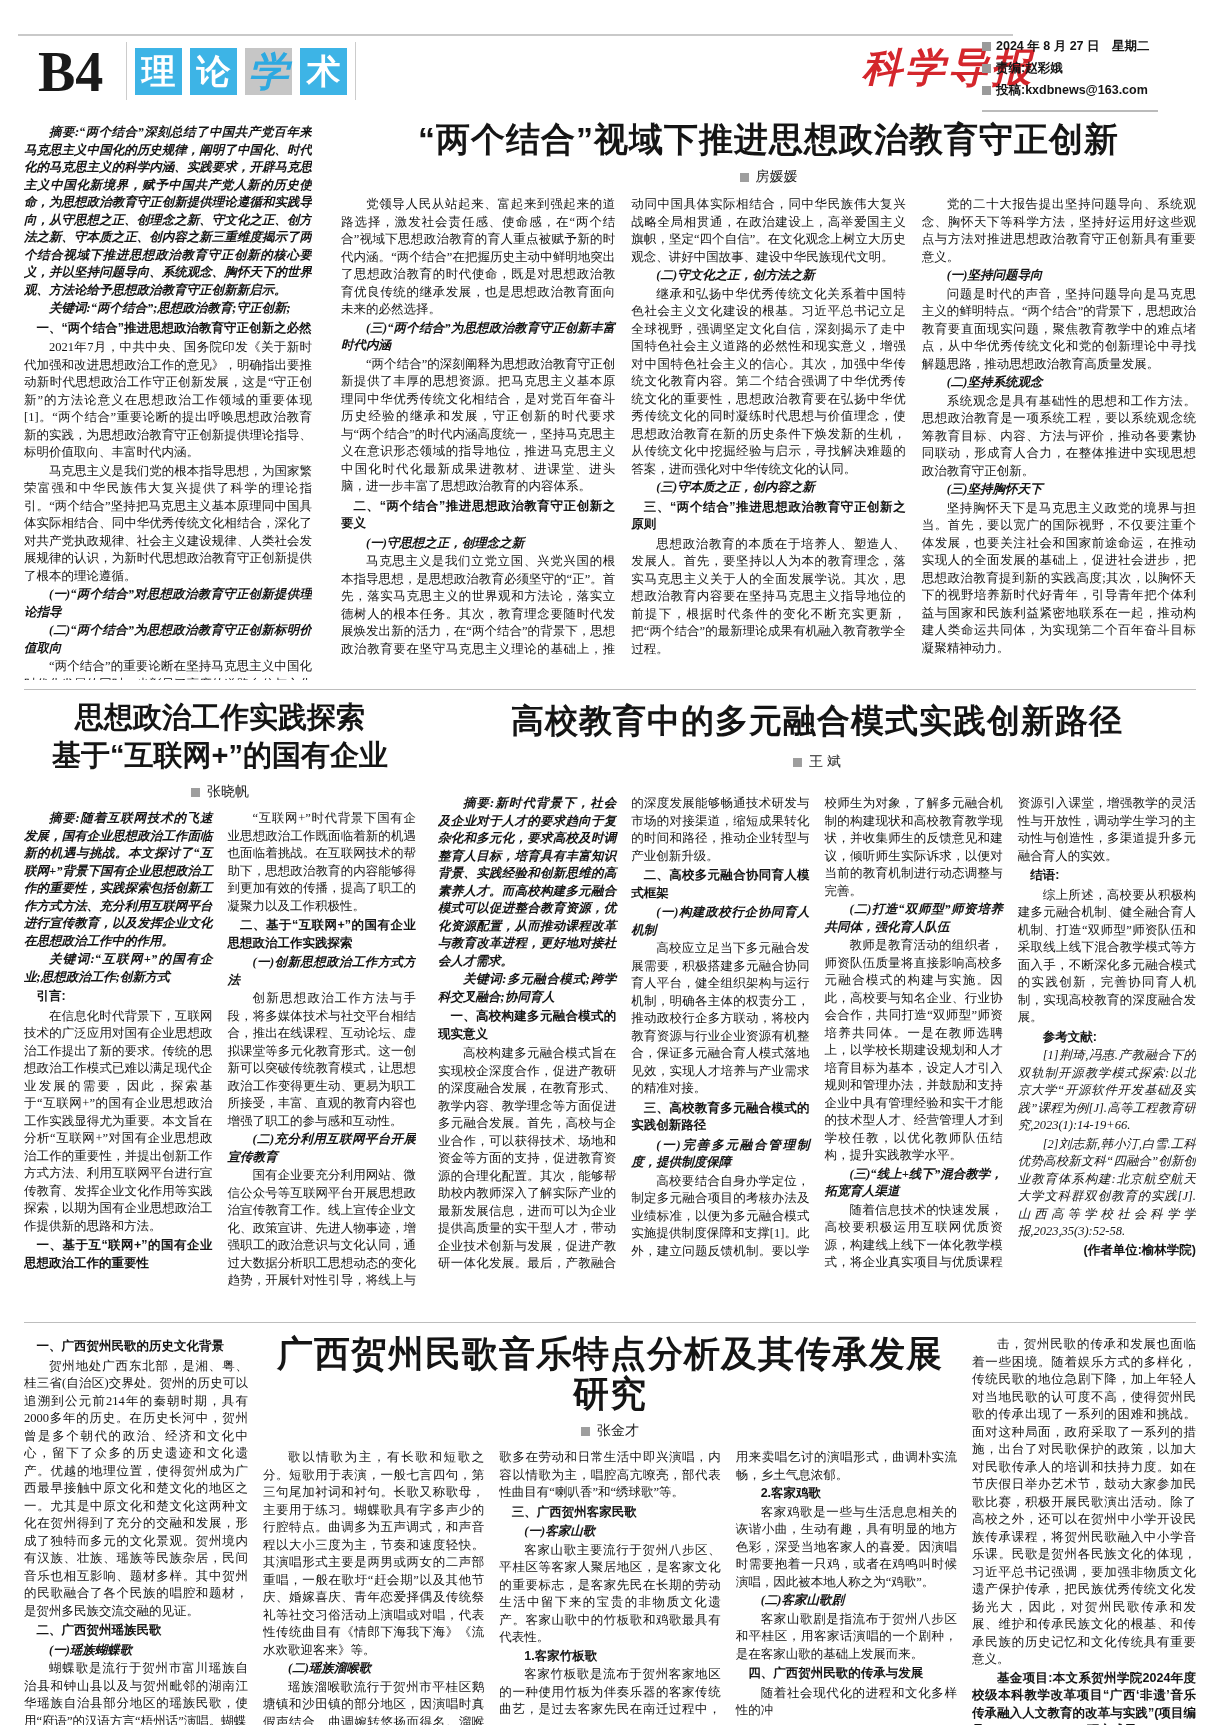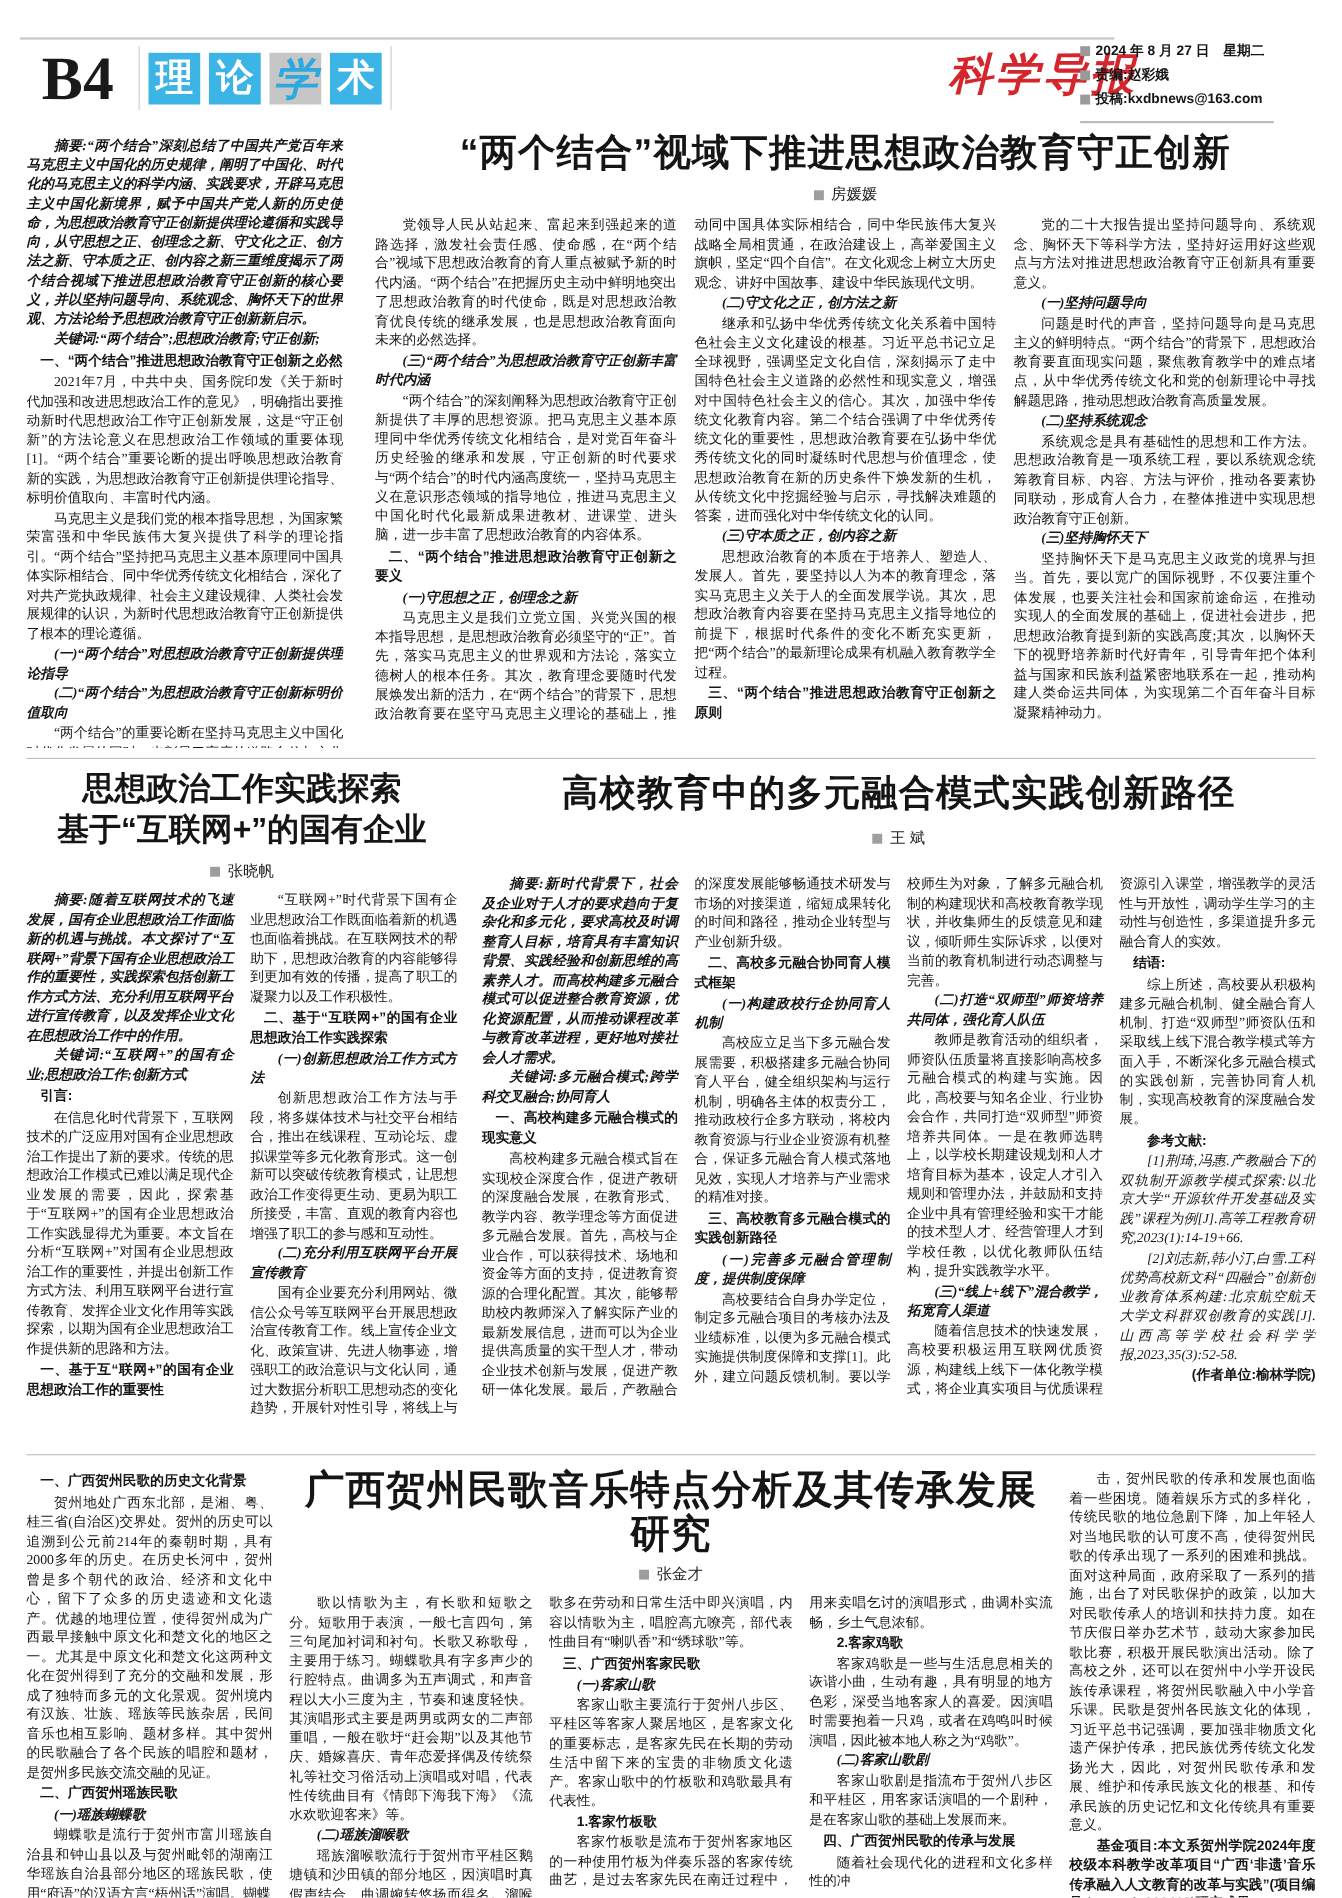--- a/index.html
+++ b/index.html
@@ -125,22 +125,22 @@
 
     <div class="t t-p">党领导人民从站起来、富起来到强起来的道路选择，激发社会责任感、使命感，在“两个结合”视域下思想政治教育的育人重点被赋予新的时代内涵。“两个结合”在把握历史主动中鲜明地突出了思想政治教育的时代使命，既是对思想政治教育优良传统的继承发展，也是思想政治教育面向未来的必然选择。</div>
         <div class="t t-h2">(三)“两个结合”为思想政治教育守正创新丰富时代内涵</div>
         <div class="t t-p">“两个结合”的深刻阐释为思想政治教育守正创新提供了丰厚的思想资源。把马克思主义基本原理同中华优秀传统文化相结合，是对党百年奋斗历史经验的继承和发展，守正创新的时代要求与“两个结合”的时代内涵高度统一，坚持马克思主义在意识形态领域的指导地位，推进马克思主义中国化时代化最新成果进教材、进课堂、进头脑，进一步丰富了思想政治教育的内容体系。</div>
         <div class="t t-h1">二、“两个结合”推进思想政治教育守正创新之要义</div>
         <div class="t t-h2">(一)守思想之正，创理念之新</div>
         <div class="t t-p">马克思主义是我们立党立国、兴党兴国的根本指导思想，是思想政治教育必须坚守的“正”。首先，落实马克思主义的世界观和方法论，落实立德树人的根本任务。其次，教育理念要随时代发展焕发出新的活力，在“两个结合”的背景下，思想政治教育要在坚守马克思主义理论的基础上，推动同中国具体实际相结合，同中华民族伟大复兴战略全局相贯通，在政治建设上，高举爱国主义旗帜，坚定“四个自信”。在文化观念上树立大历史观念、讲好中国故事、建设中华民族现代文明。</div>
         <div class="t t-h2">(二)守文化之正，创方法之新</div>
         <div class="t t-p">继承和弘扬中华优秀传统文化关系着中国特色社会主义文化建设的根基。习近平总书记立足全球视野，强调坚定文化自信，深刻揭示了走中国特色社会主义道路的必然性和现实意义，增强对中国特色社会主义的信心。其次，加强中华传统文化教育内容。第二个结合强调了中华优秀传统文化的重要性，思想政治教育要在弘扬中华优秀传统文化的同时凝练时代思想与价值理念，使思想政治教育在新的历史条件下焕发新的生机，从传统文化中挖掘经验与启示，寻找解决难题的答案，进而强化对中华传统文化的认同。</div>
         <div class="t t-h2">(三)守本质之正，创内容之新</div>
+        <div class="t t-h1">三、“两个结合”推进思想政治教育守正创新之原则</div>
         <div class="t t-p">思想政治教育的本质在于培养人、塑造人、发展人。首先，要坚持以人为本的教育理念，落实马克思主义关于人的全面发展学说。其次，思想政治教育内容要在坚持马克思主义指导地位的前提下，根据时代条件的变化不断充实更新，把“两个结合”的最新理论成果有机融入教育教学全过程。</div>
-        <div class="t t-h1">三、“两个结合”推进思想政治教育守正创新之原则</div>
         <div class="t t-p">党的二十大报告提出坚持问题导向、系统观念、胸怀天下等科学方法，坚持好运用好这些观点与方法对推进思想政治教育守正创新具有重要意义。</div>
         <div class="t t-h2">(一)坚持问题导向</div>
         <div class="t t-p">问题是时代的声音，坚持问题导向是马克思主义的鲜明特点。“两个结合”的背景下，思想政治教育要直面现实问题，聚焦教育教学中的难点堵点，从中华优秀传统文化和党的创新理论中寻找解题思路，推动思想政治教育高质量发展。</div>
         <div class="t t-h2">(二)坚持系统观念</div>
         <div class="t t-p">系统观念是具有基础性的思想和工作方法。思想政治教育是一项系统工程，要以系统观念统筹教育目标、内容、方法与评价，推动各要素协同联动，形成育人合力，在整体推进中实现思想政治教育守正创新。</div>
         <div class="t t-h2">(三)坚持胸怀天下</div>
         <div class="t t-p">坚持胸怀天下是马克思主义政党的境界与担当。首先，要以宽广的国际视野，不仅要注重个体发展，也要关注社会和国家前途命运，在推动实现人的全面发展的基础上，促进社会进步，把思想政治教育提到新的实践高度;其次，以胸怀天下的视野培养新时代好青年，引导青年把个体利益与国家和民族利益紧密地联系在一起，推动构建人类命运共同体，为实现第二个百年奋斗目标凝聚精神动力。</div>
         <div class="t t-refs">参考文献:</div>
       </div>
   </div>

